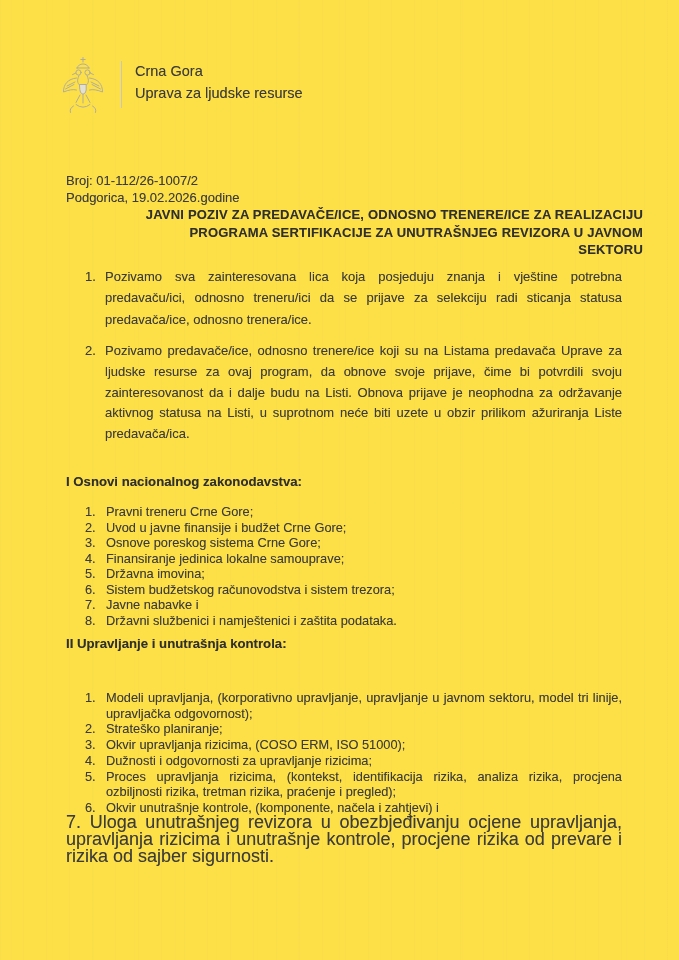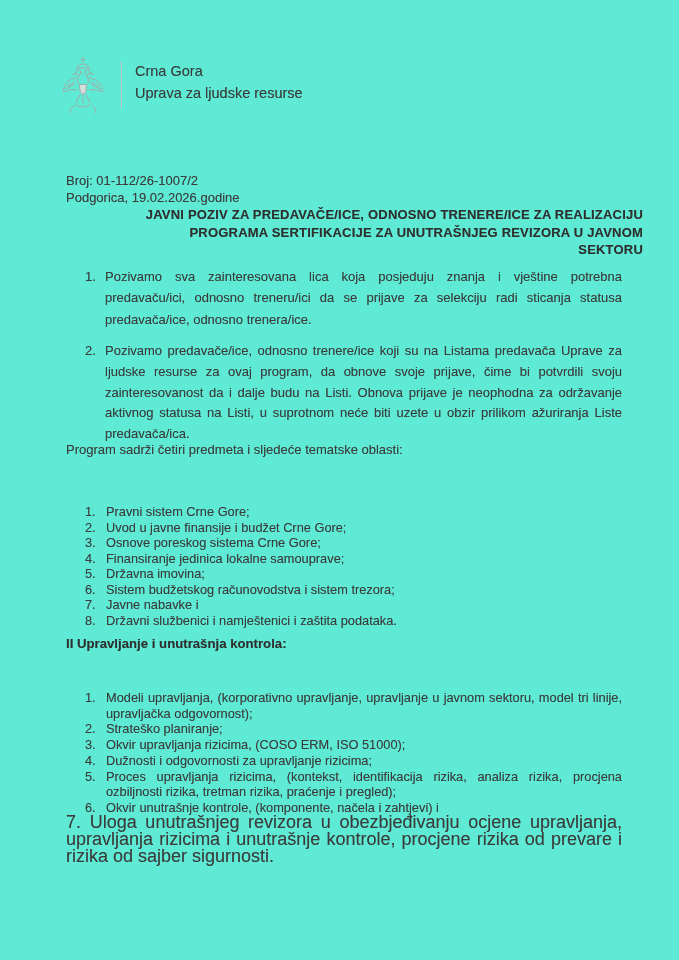--- a/index.html
+++ b/index.html
@@ -1,19 +1,19 @@
 <!DOCTYPE html>
 <html lang="sr-Latn"><head>
 <meta charset="utf-8">
 <style>
   html,body{margin:0;padding:0;background:#ffffff;}
   .page{
     position:relative;
     width:679px;height:960px;
-    background:#5eead4;
+    background:#fde047;
     overflow:hidden;
     font-family:"Liberation Sans","DejaVu Sans",sans-serif;
     color:#3c3c3c;
     text-shadow:0 0 0.3px rgba(40,40,40,0.35);
   }
   
   .page::before{
     content:"";position:absolute;inset:0;pointer-events:none;
     background:
       repeating-linear-gradient(90deg, rgba(120,120,120,0.022) 0 1px, transparent 1px 23px),
@@ -109,26 +109,26 @@
 
   <div class="intro-item intro-1">
     <span class="num">1.</span>
     <span class="txt">Pozivamo sva zainteresovana lica koja posjeduju znanja i vještine potrebna predavaču/ici, odnosno treneru/ici da se prijave za selekciju radi sticanja statusa predavača/ice, odnosno trenera/ice.</span>
   </div>
   <div class="intro-item intro-2">
     <span class="num">2.</span>
     <span class="txt">Pozivamo predavače/ice, odnosno trenere/ice koji su na Listama predavača Uprave za ljudske resurse za ovaj program, da obnove svoje prijave, čime bi potvrdili svoju zainteresovanost da i dalje budu na Listi. Obnova prijave je neophodna za održavanje aktivnog statusa na Listi, u suprotnom neće biti uzete u obzir prilikom ažuriranja Liste predavača/ica.</span>
   </div>
 
-  <p class="program-line">Program sadrži četiri predmeta i sljedeće tematske oblasti:</p>
 
+  <h2 class="sec-head sec1">I Osnovi nacionalnog zakonodavstva:</h2>
   <div class="tlist list1">
     <div class="row">
       <span class="num">1.</span>
-      <span class="txt">Pravni sistem Crne Gore;</span>
+      <span class="txt">Pravni treneru Crne Gore;</span>
     </div>
     <div class="row">
       <span class="num">2.</span>
       <span class="txt">Uvod u javne finansije i budžet Crne Gore;</span>
     </div>
     <div class="row">
       <span class="num">3.</span>
       <span class="txt">Osnove poreskog sistema Crne Gore;</span>
     </div>
     <div class="row">

